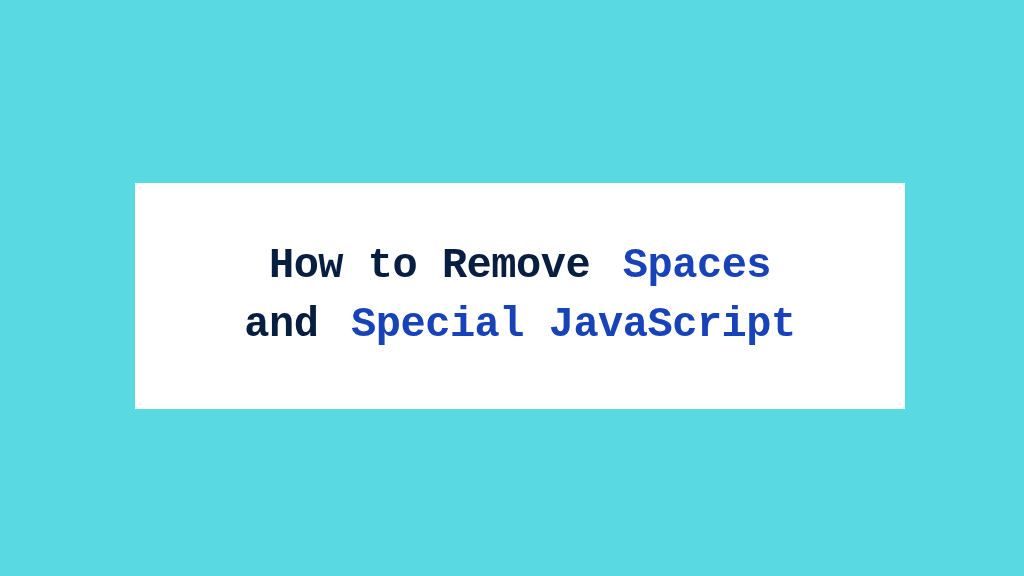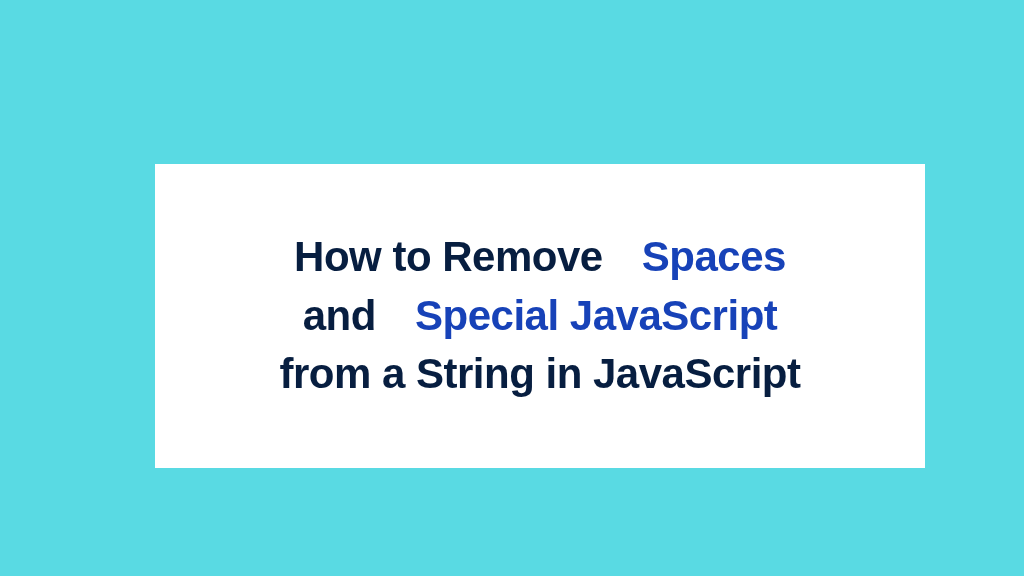--- a/index.html
+++ b/index.html
@@ -1,18 +1,19 @@
 <!DOCTYPE html>
 <html><head>
   <meta charset="utf-8">
   <style>
     * {
-      margin: 14px;
+      margin: 4px;
       padding: 0;
       box-sizing: border-box;
+      font-family: Liberation Mono, monospace;
     }
     body {
       width: 1024px;
       height: 576px;
       background-color: #59dae3;
       display: flex;
       align-items: center;
       justify-content: center;
       font-family: 'Segoe UI', -apple-system, BlinkMacSystemFont, sans-serif;
     }
@@ -33,15 +34,14 @@
       color: #1742b8;
     }
   </style>
 </head>
 <body>
 
 <div class="card">
   <h1 class="heading">
     <span>How to Remove </span><span class="highlight">Spaces</span><br>
     <span> and </span><span class="highlight">Special JavaScript</span><br>
-    <span> from a String in JavaScript</span>
   </h1>
 </div>
 
 </body></html>

